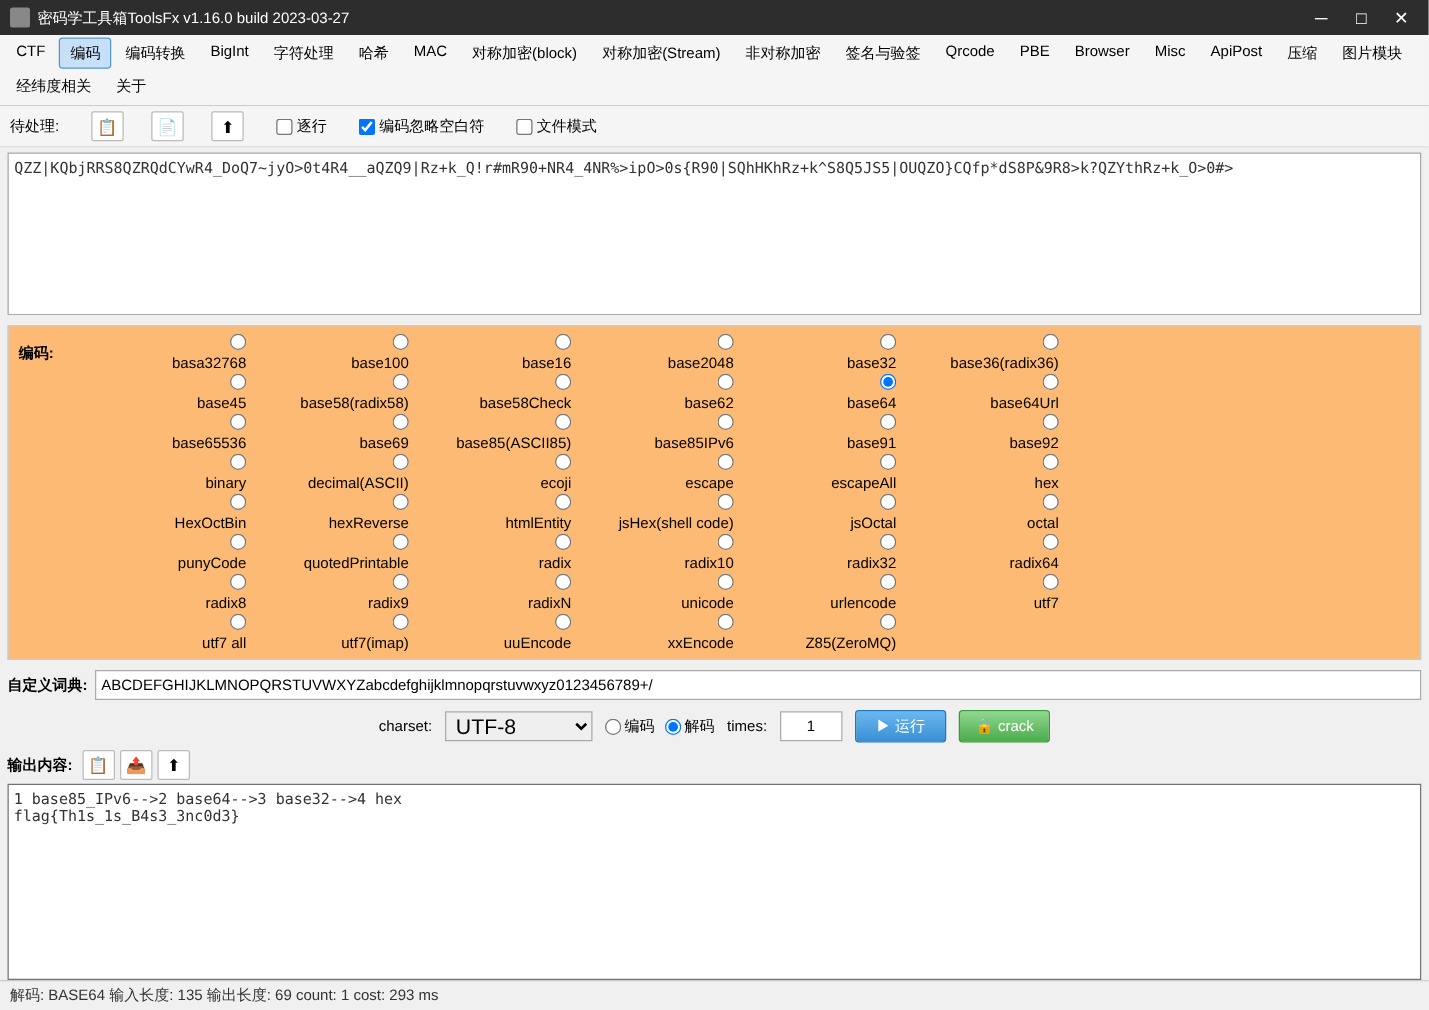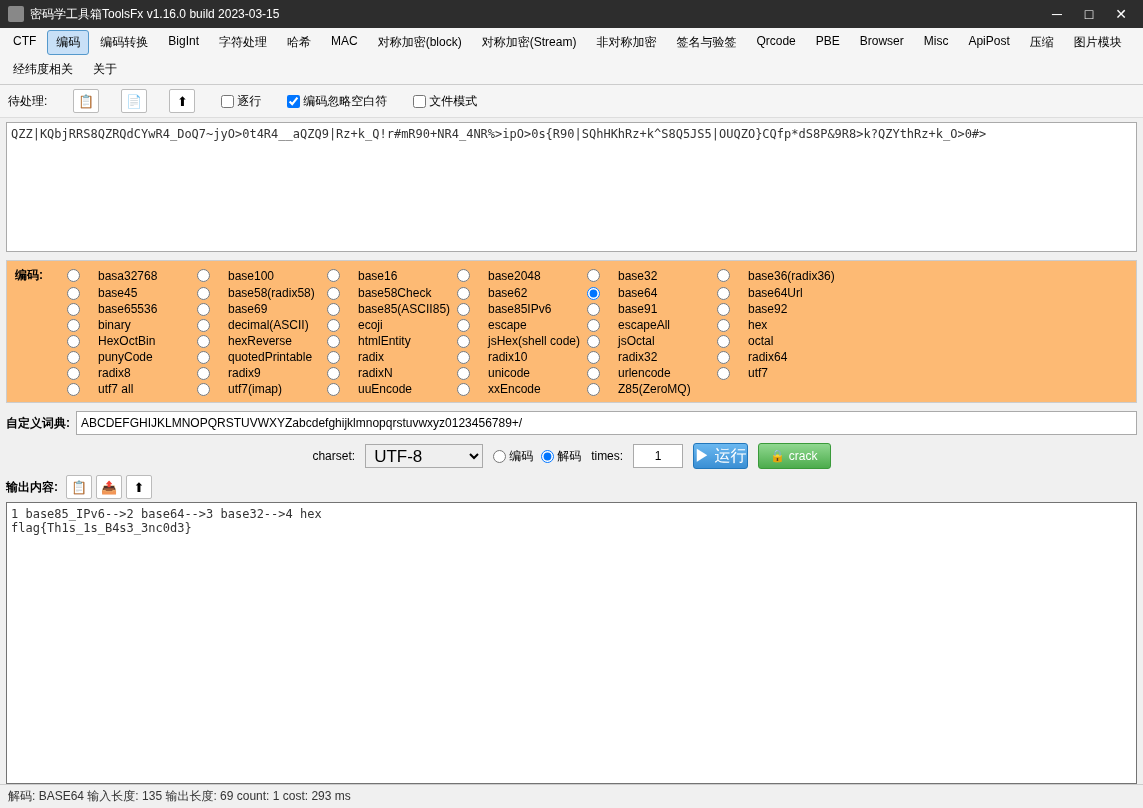--- a/index.html
+++ b/index.html
@@ -195,26 +195,26 @@
       width: 50px;
       height: 24px;
       border: 1px solid #aaa;
       padding: 0 4px;
       font-size: 12px;
       outline: none;
       text-align: center;
     }
     .run-btn {
       height: 26px;
-      padding: 0 0;
+      padding: 0 16px;
       background: linear-gradient(to bottom, #6bb8f0, #3a8fd4);
       border: 1px solid #2277bb;
       color: white;
       cursor: pointer;
-      font-size: 16px;
+      font-size: 12px;
       border-radius: 3px;
       display: flex;
       align-items: center;
       gap: 4px;
     }
     .crack-btn {
       height: 26px;
       padding: 0 12px;
       background: linear-gradient(to bottom, #90d890, #4cac4c);
       border: 1px solid #3a9a3a;
@@ -289,32 +289,33 @@
     }
     .enc-items {
       display: flex;
       flex-wrap: wrap;
       gap: 2px 0px;
       flex: 1;
     }
     .enc-item {
       min-width: 130px;
       display: flex;
-      align-items: center;
-      gap: 18px;
-      font-size: 12px;
-      cursor: pointer;
+      align-items: flex-end;
+      gap: 3px;
+      font-size: 12px;
+      cursor: pointer;
+      flex-direction: column;
     }
   </style>
 </head>
 <body>
 
 <div class="title-bar">
   <div class="title-bar-icon"></div>
-  <span class="title-bar-text">密码学工具箱ToolsFx v1.16.0 build 2023-03-15</span>
+  <span class="title-bar-text">密码学工具箱ToolsFx v1.16.0 build 2023-03-27</span>
   <div class="title-bar-controls">
     <div class="title-bar-btn">─</div>
     <div class="title-bar-btn">□</div>
     <div class="title-bar-btn close">✕</div>
   </div>
 </div>
 
 <div class="menu-bar" id="menu-bar">
     <div class="menu-item">CTF</div>
     <div class="menu-item active">编码</div>

